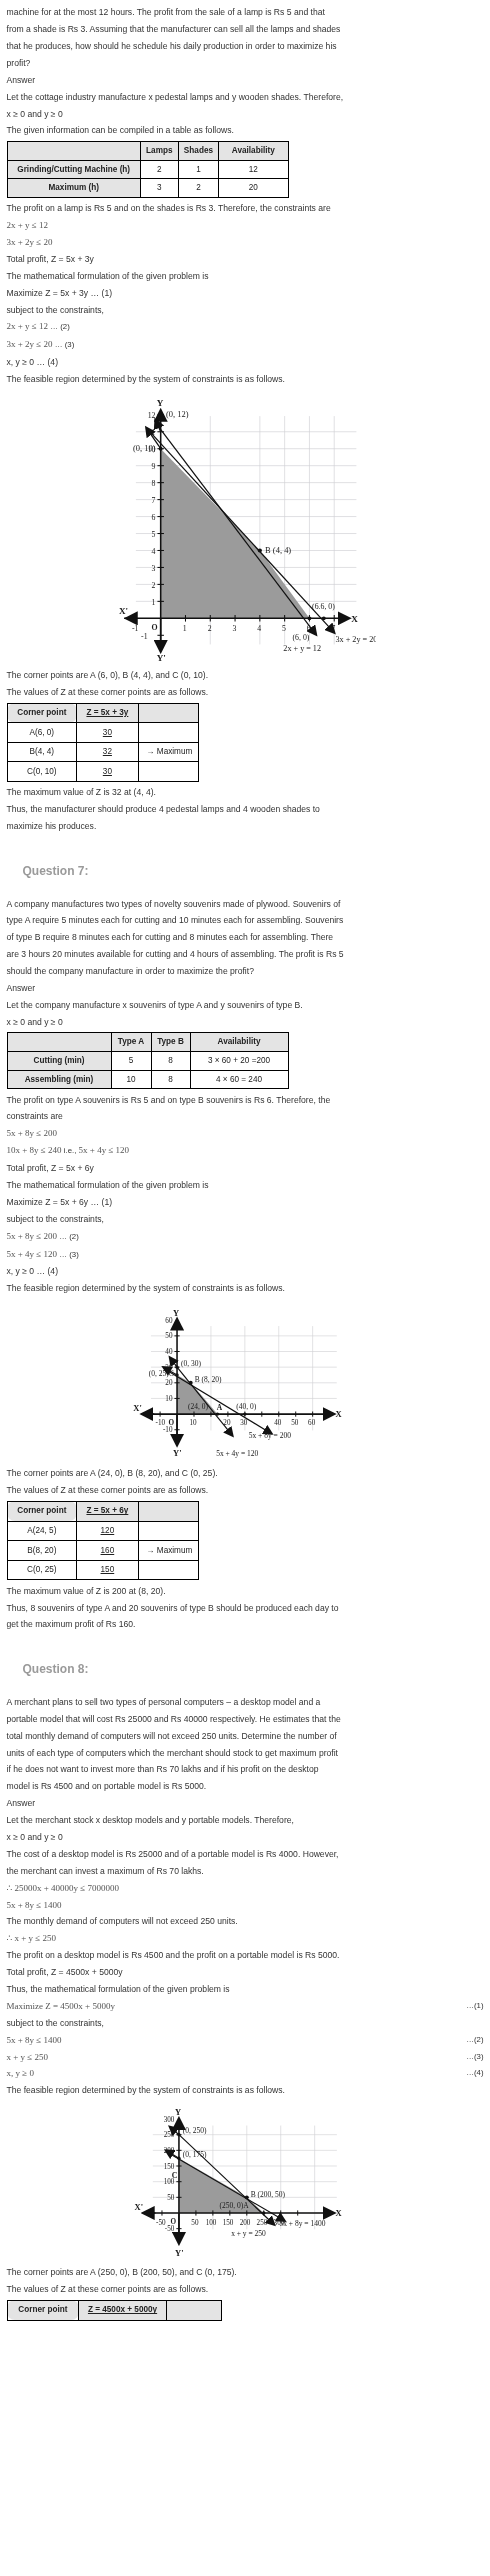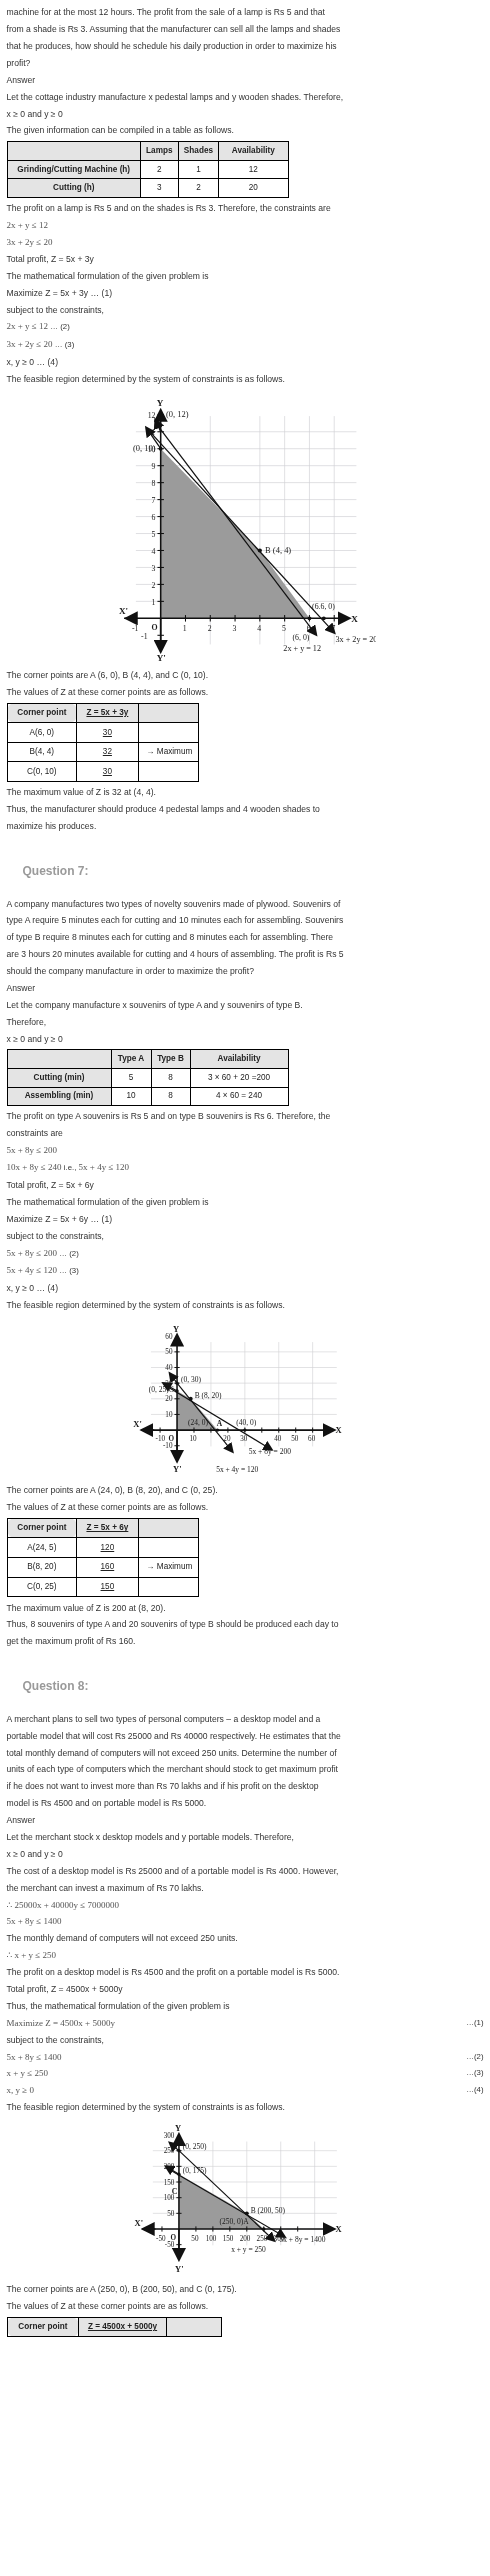--- a/index.html
+++ b/index.html
@@ -118,21 +118,21 @@
       </tr>
     </thead>
     <tbody>
       <tr>
         <td class="c0 rowhdr">Grinding/Cutting Machine (h)</td>
         <td class="c1">2</td>
         <td class="c2">1</td>
         <td class="c3">12</td>
       </tr>
       <tr>
-        <td class="c0 rowhdr">Cutting (h)</td>
+        <td class="c0 rowhdr">Maximum (h)</td>
         <td class="c1">3</td>
         <td class="c2">2</td>
         <td class="c3">20</td>
       </tr>
     </tbody>
   </table>
 
   <p class="t">The profit on a lamp is Rs 5 and on the shades is Rs 3. Therefore, the constraints are</p>
   <p class="eq">2x + y ≤ 12</p>
   <p class="eq">3x + 2y ≤ 20</p>
@@ -302,21 +302,20 @@
 
 <div>
   <p class="qhead">Question 7:</p>
   <p class="t">A company manufactures two types of novelty souvenirs made of plywood. Souvenirs of</p>
   <p class="t">type A require 5 minutes each for cutting and 10 minutes each for assembling. Souvenirs</p>
   <p class="t">of type B require 8 minutes each for cutting and 8 minutes each for assembling. There</p>
   <p class="t">are 3 hours 20 minutes available for cutting and 4 hours of assembling. The profit is Rs 5</p>
   <p class="t">should the company manufacture in order to maximize the profit?</p>
   <p class="t">Answer</p>
   <p class="t">Let the company manufacture x souvenirs of type A and y souvenirs of type B.</p>
-  <p class="t">Therefore,</p>
   <p class="t">x ≥ 0 and y ≥ 0</p>
 
   <table class="data t2">
     <thead>
       <tr>
         <td class="c0 blank"></td>
         <td class="c1">Type A</td>
         <td class="c2">Type B</td>
         <td class="c3">Availability</td>
       </tr>

